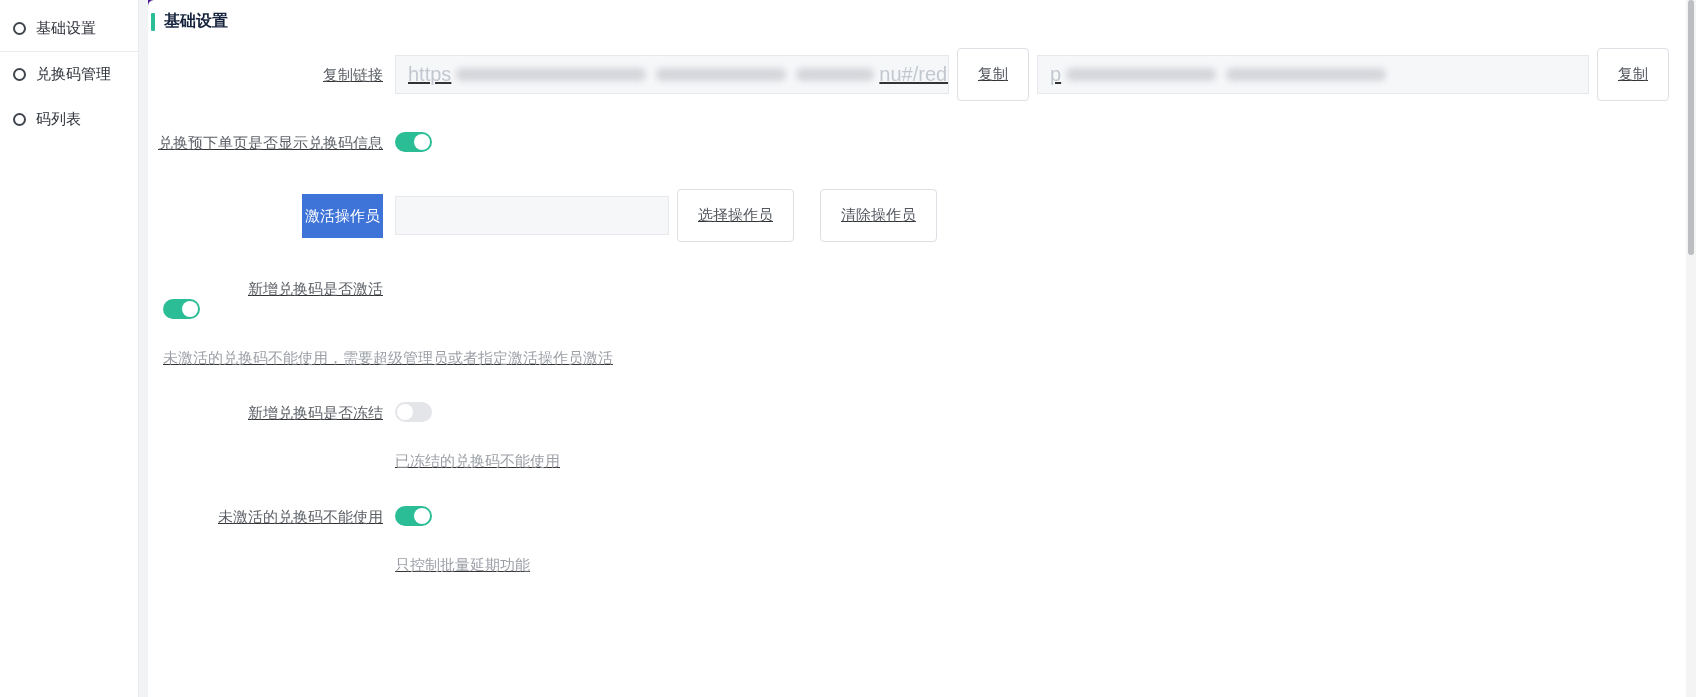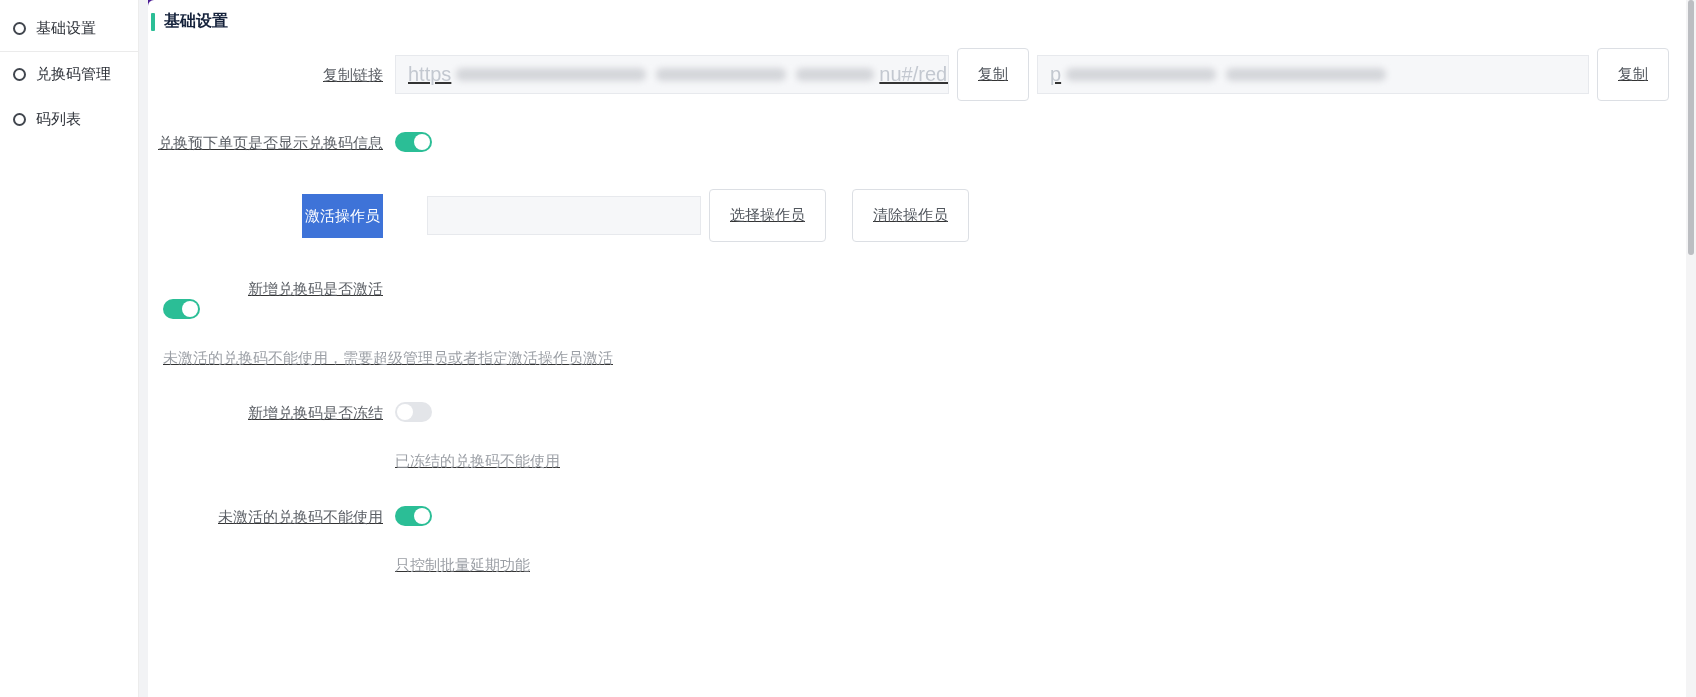--- a/index.html
+++ b/index.html
@@ -86,21 +86,21 @@
   .hint{color:#9b9fa5;font-size:15px;line-height:21px;margin-top:25px;white-space:nowrap;}
 
   .label-selected{
     display:inline-block;background:var(--selection-blue);color:#fff;
     padding:12px 3px;line-height:20px;
   }
 
   
   .mt-row1{margin-top:8px;}
   .mt-row2{margin-top:31px;}
-  .mt-row3{margin-top:36px;gap:32px;}
+  .mt-row3{margin-top:36px;}
   .mt-row4{margin-top:36px;flex-direction:column;}
   .mt-row5{margin-top:34px;}
   .mt-row6{margin-top:35px;}
 
   .ml8{margin-left:8px;}
   .ml10{margin-left:26px;}
 
   
   .scroll-track{
     position:absolute;right:0;top:0;width:10px;height:697px;background:#f4f4f5;

